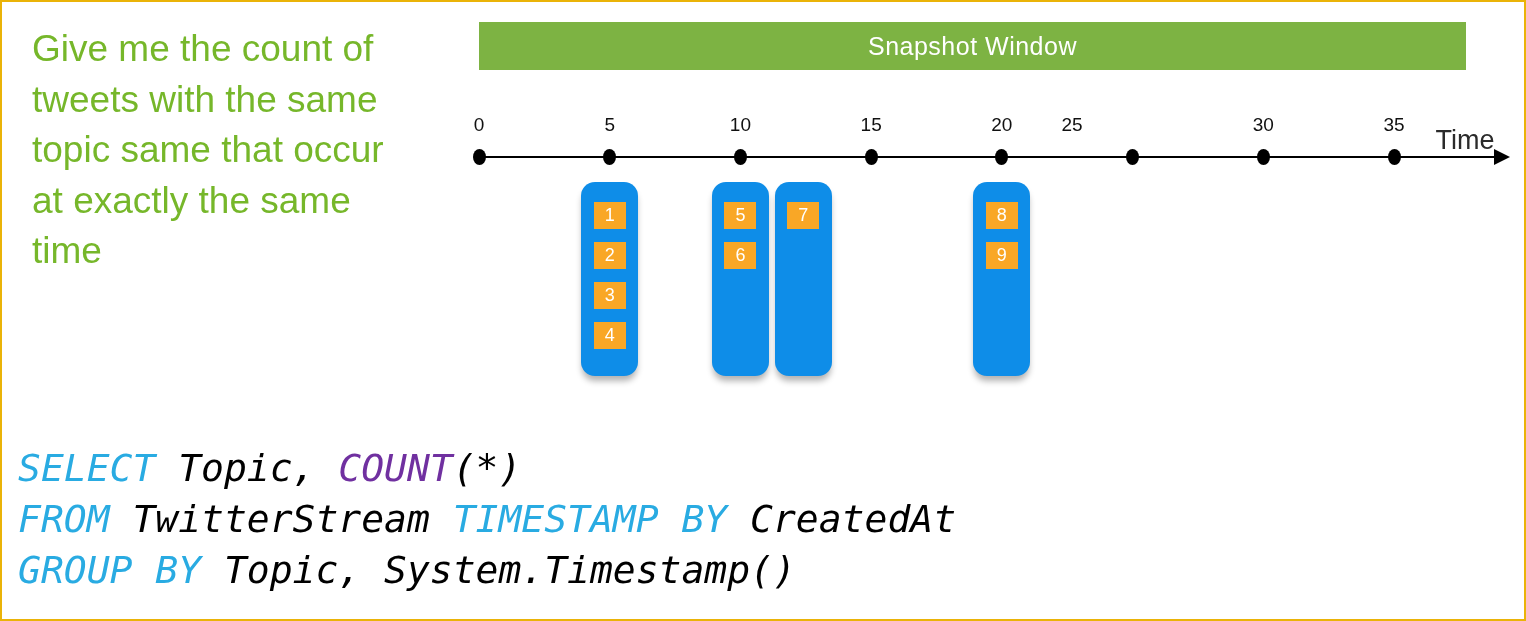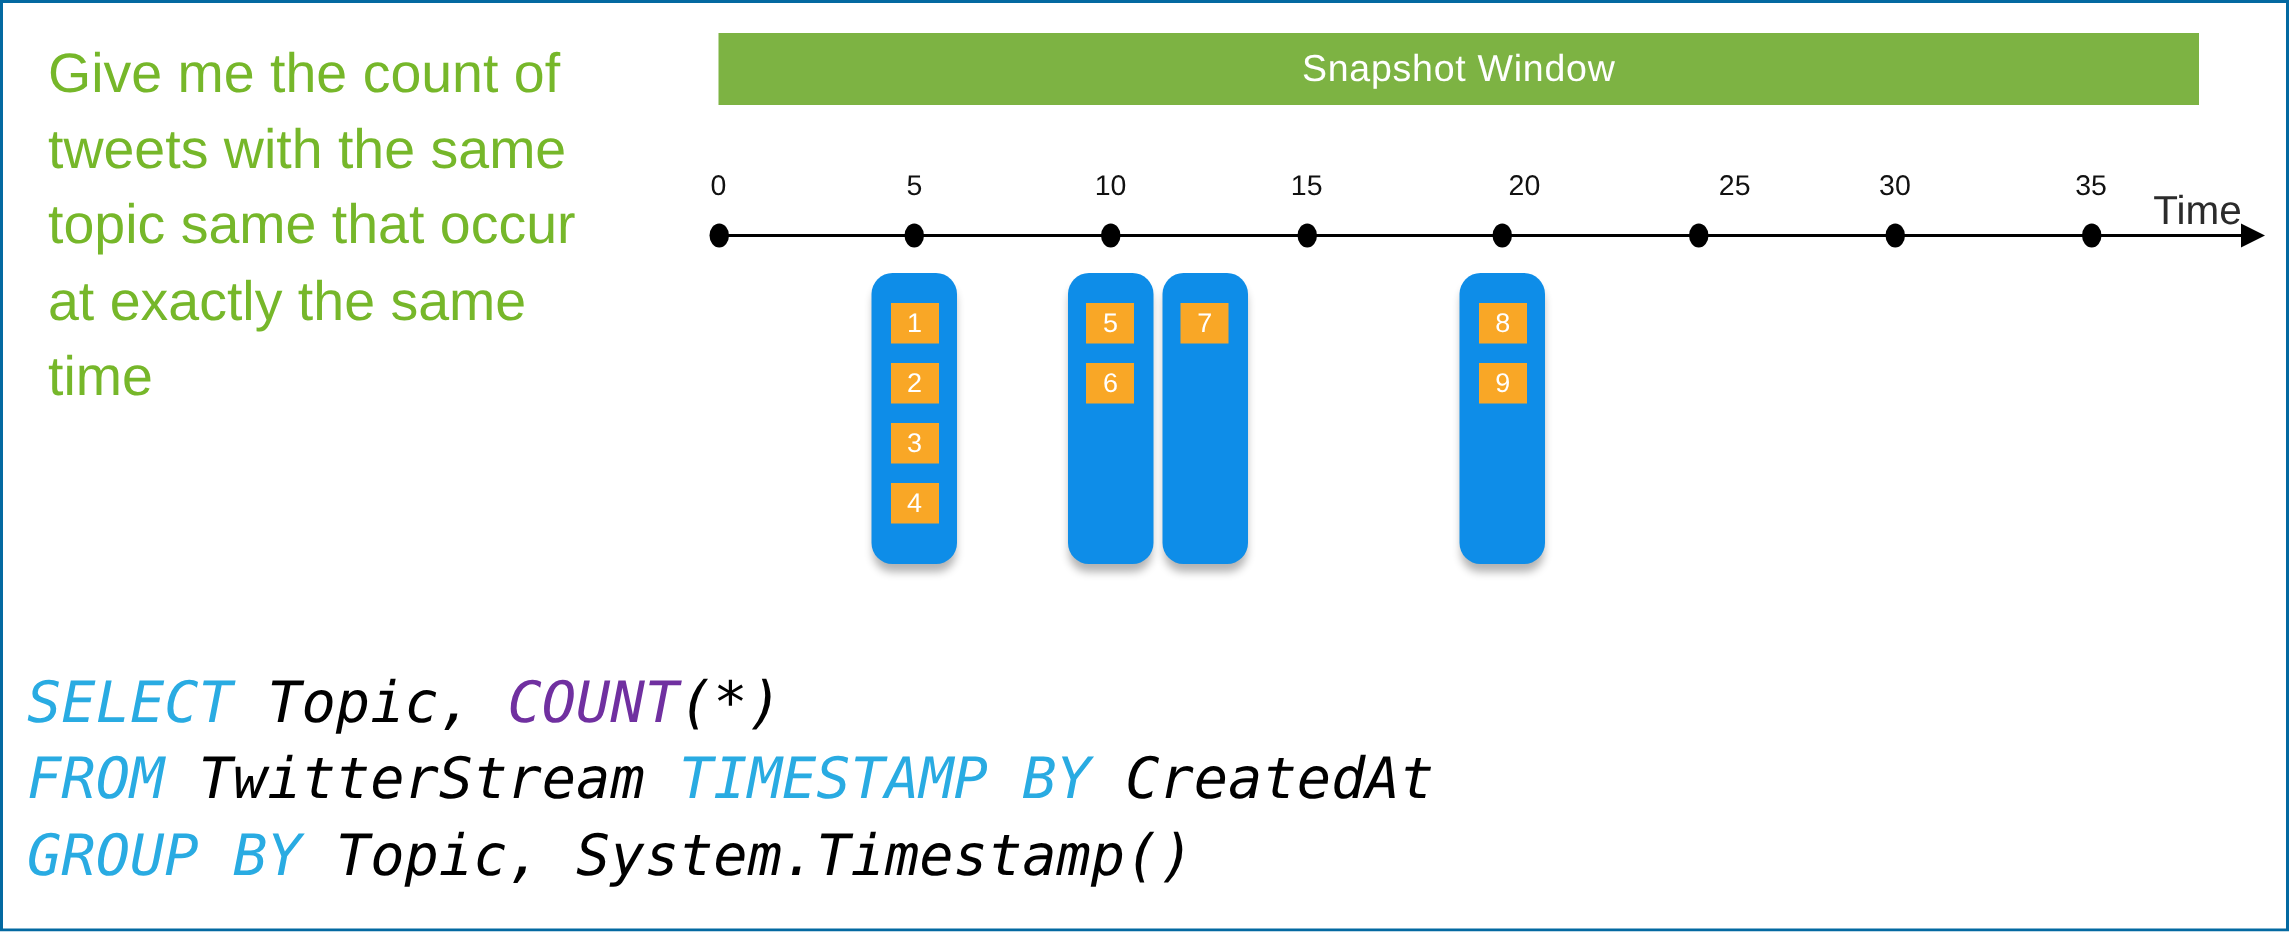--- a/index.html
+++ b/index.html
@@ -1,21 +1,21 @@
 <!DOCTYPE html>
 <html><head>
 <meta charset="utf-8">
 <style>
   html, body { margin: 0; padding: 0; background: #ffffff; }
   .page {
     position: relative;
     width: 1526px;
     height: 621px;
     box-sizing: border-box;
-    border: 2px solid #0369a1;
+    border: 2px solid #eab308;
     background: #ffffff;
     overflow: hidden;
     font-family: "Liberation Sans", sans-serif;
   }
 
   
   .question {
     position: absolute;
     left: 30px;
     top: 22px;
@@ -151,23 +151,23 @@
     <div id="ticks">
         <div class="tick-dot" style="left: 470.5px;"></div>
         <div class="tick-label" style="left: 452px;">0</div>
         <div class="tick-dot" style="left: 601.214px;"></div>
         <div class="tick-label" style="left: 582.714px;">5</div>
         <div class="tick-dot" style="left: 731.929px;"></div>
         <div class="tick-label" style="left: 713.429px;">10</div>
         <div class="tick-dot" style="left: 862.643px;"></div>
         <div class="tick-label" style="left: 844.143px;">15</div>
         <div class="tick-dot" style="left: 993.357px;"></div>
-        <div class="tick-label" style="left: 974.857px; text-align: right;">20</div>
+        <div class="tick-label" style="left: 974.857px;">20</div>
         <div class="tick-dot" style="left: 1124.07px;"></div>
-        <div class="tick-label" style="left: 1115px; text-align: right;">25</div>
+        <div class="tick-label" style="left: 1045px;">25</div>
         <div class="tick-dot" style="left: 1254.79px;"></div>
         <div class="tick-label" style="left: 1236.29px;">30</div>
         <div class="tick-dot" style="left: 1385.5px;"></div>
         <div class="tick-label" style="left: 1367px;">35</div>
       </div>
     <div class="time-label">
       <div>Time</div>
     </div>
   </div>
 

